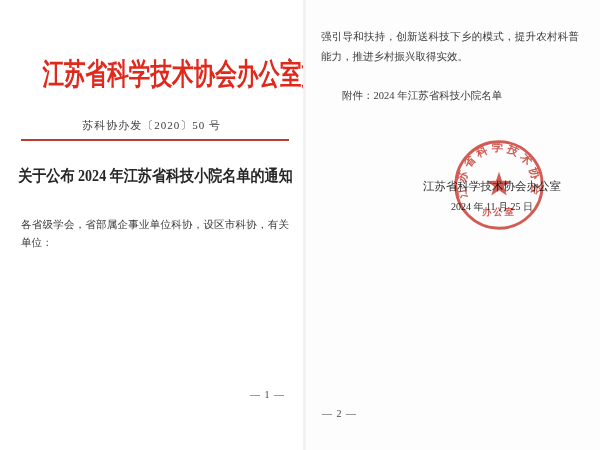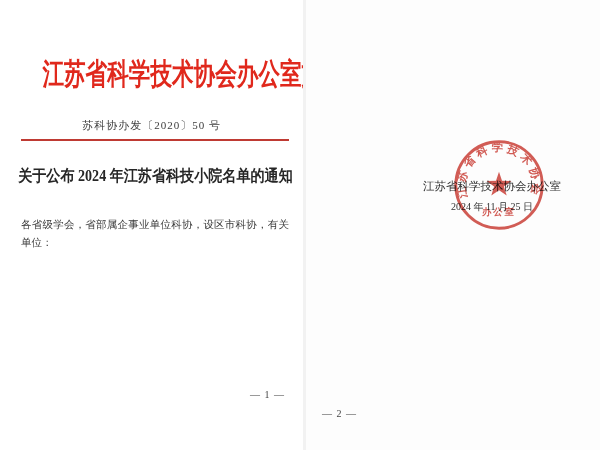--- a/index.html
+++ b/index.html
@@ -72,21 +72,25 @@
     <div class="body-text body-1">
       <p>各省级学会，省部属企事业单位科协，设区市科协，有关单位：</p>
     </div>
 
     <div class="page-num pn1">— 1 —</div>
   </div>
 
   <div class="page-gap"></div>
 
   <div class="page page-2">
+    <div class="body-text body-2">
+      <p>强引导和扶持，创新送科技下乡的模式，提升农村科普能力，推进乡村振兴取得实效。</p>
+    </div>
 
+    <div class="attachment">附件：2024 年江苏省科技小院名单</div>
 
     <div class="signer">江苏省科学技术协会办公室</div>
     <div class="sign-date">2024 年 11 月 25 日</div>
 
     <svg class="seal" viewBox="0 0 100 100">
       <circle cx="50" cy="50" r="46" fill="none" stroke="#cc4038" stroke-width="3"></circle>
       <path id="sealArcPath" d="M 19.5,69.1 A 36,36 0 1 1 80.5,69.1" fill="none"></path>
       <text class="seal-arc-text">
         <textPath href="#sealArcPath" startOffset="50%" text-anchor="middle">江苏省科学技术协会</textPath>
       </text>

